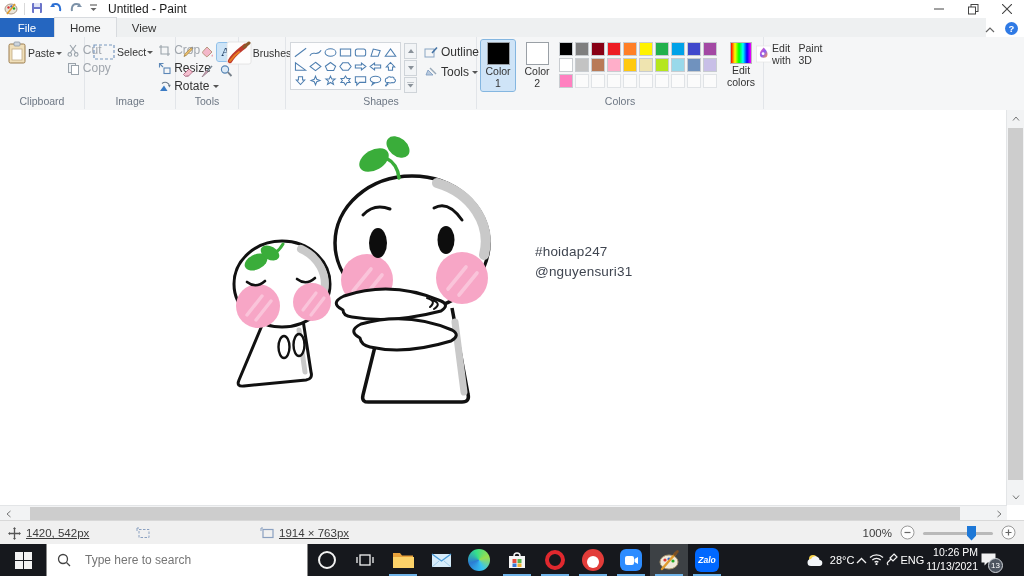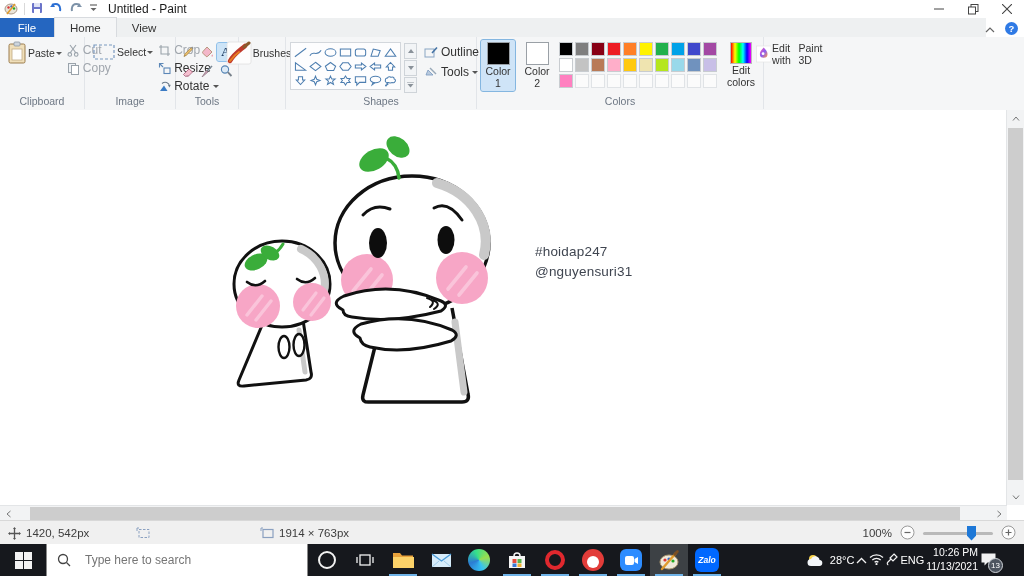--- a/index.html
+++ b/index.html
@@ -49,21 +49,21 @@
   .sig{position:absolute;font-size:13.5px;color:#3f4550;font-weight:500;letter-spacing:.2px;}
   
   #vscroll{position:absolute;right:0;top:110px;width:17px;height:395px;background:#f2f3f4;border-left:1px solid #e3e5e7;}
   #vthumb{position:absolute;left:1px;top:18px;width:15px;height:352px;background:#cdcdcd;}
   .varrow{position:absolute;left:0;width:17px;height:16px;display:flex;align-items:center;justify-content:center;color:#777;font-size:9px;}
   #hscroll{position:absolute;left:0;top:505px;width:1007px;height:15px;background:#f2f3f4;border-top:1px solid #e3e5e7;}
   #hthumb{position:absolute;left:30px;top:1px;width:930px;height:13px;background:#cdcdcd;}
   .harrow{position:absolute;top:0;width:16px;height:15px;display:flex;align-items:center;justify-content:center;color:#777;font-size:9px;}
   
   #statusbar{position:absolute;left:0;top:520px;width:1024px;height:24px;background:#f0f0f0;border-top:1px solid #d8d8d8;font-size:11.5px;color:#3c3c3c;}
-  .st-item{position:absolute;top:0;height:24px;display:flex;align-items:center;gap:5px;}
+  .st-item{position:absolute;top:0;height:24px;display:flex;align-items:center;gap:5px;text-decoration:underline;}
   #zoomctrl{position:absolute;right:8px;top:0;height:24px;display:flex;align-items:center;gap:8px;}
   .zslider{position:relative;width:70px;height:3px;background:#b9b9b9;border-radius:2px;}
   .zthumb{position:absolute;left:44px;top:-6px;width:9px;height:15px;background:#1e78d7;clip-path:polygon(0 0,100% 0,100% 68%,50% 100%,0 68%);}
   
   #taskbar{position:absolute;left:0;top:544px;width:1024px;height:32px;background:#16181d;display:flex;align-items:center;color:#fff;}
   .tb-slot{width:38px;height:32px;display:flex;align-items:center;justify-content:center;position:relative;flex:0 0 auto;}
   .tb-underline{position:absolute;bottom:0;left:5px;right:5px;height:2px;background:#6fb3e8;}
   .tb-active{background:#3d4145;}
   #searchbox{width:262px;height:32px;background:#fff;display:flex;align-items:center;gap:12px;padding-left:10px;box-sizing:border-box;flex:0 0 auto;border:1px solid #8a8a8a;border-bottom:none;border-top:none;}
   #searchbox input{border:none;outline:none;font-size:12px;color:#555;width:200px;font-family:"Liberation Sans",sans-serif;background:transparent;}

